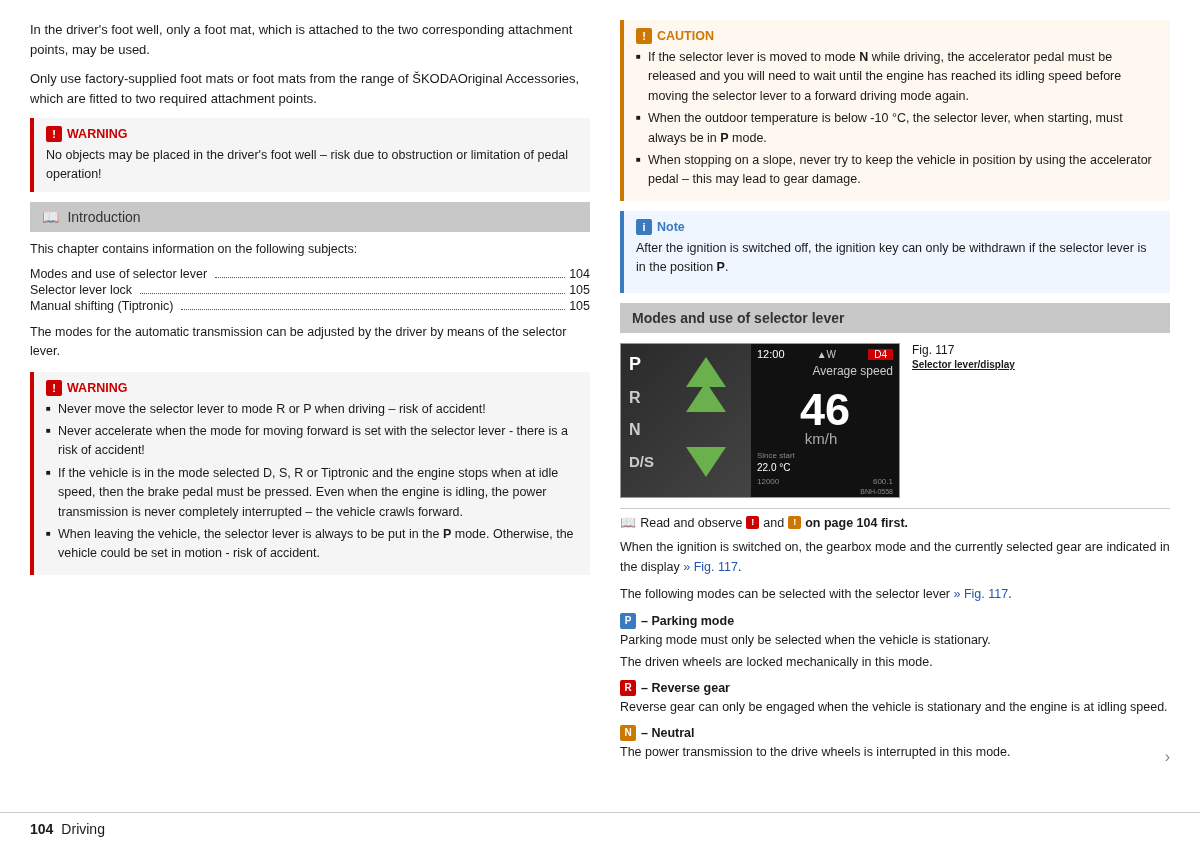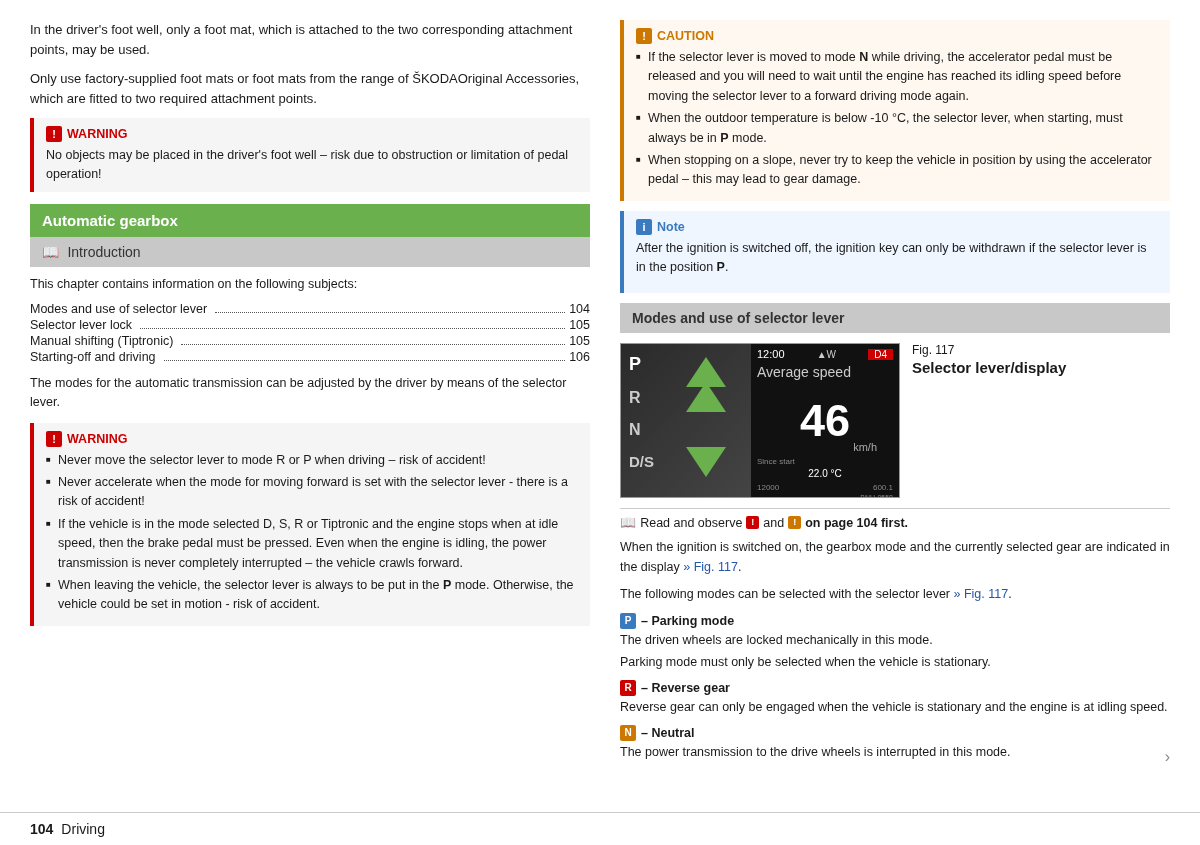--- a/index.html
+++ b/index.html
@@ -215,21 +215,21 @@
     .figure-image {
       width: 280px;
       height: 155px;
       background: #222;
       border: 1px solid #999;
       position: relative;
       overflow: hidden;
       flex-shrink: 0;
     }
     .fig-number { font-size: 12px; margin-bottom: 2px; }
-    .fig-desc { font-weight: bold; font-size: 15px; }
+    .fig-desc { font-weight: bold; font-size: 10px; text-decoration: underline; }
 
     .read-observe {
       display: flex;
       align-items: center;
       gap: 4px;
       font-size: 12.5px;
       margin-bottom: 8px;
       border-top: 1px solid #ccc;
       padding-top: 6px;
     }
@@ -337,47 +337,47 @@
       align-items: center;
       color: white;
       font-size: 10px;
       margin-bottom: 4px;
     }
     .disp-time { font-size: 11px; }
     .disp-aw { color: #ccc; font-size: 10px; }
     .disp-d4 { background: #cc0000; color: white; font-size: 10px; padding: 0 6px; }
     .disp-label {
       color: #ccc;
-      font-size: 14px;
-      text-align: left;
-      margin-bottom: 18px;
+      font-size: 12px;
+      text-align: right;
+      margin-bottom: 9px;
     }
     .disp-speed {
       color: white;
       font-size: 45px;
       font-weight: bold;
       text-align: center;
       line-height: 1;
     }
     .disp-speed-unit {
       color: #aaa;
-      font-size: 11px;
-      text-align: right;
+      font-size: 15px;
+      text-align: center;
       margin-top: -2px;
-      margin-right: 16px;
+      margin-right: 8px;
     }
     .disp-since {
       color: #888;
       font-size: 8px;
       margin-top: 4px;
     }
     .disp-temp {
       color: white;
       font-size: 10px;
-      text-align: center;
+      text-align: left;
       margin-top: 2px;
     }
     .disp-footer {
       display: flex;
       justify-content: space-between;
       color: #888;
       font-size: 8px;
       margin-top: 4px;
     }
     .disp-bnh {
@@ -405,21 +405,20 @@
     <p class="intro-text">Only use factory-supplied foot mats or foot mats from the range of ŠKODAOriginal Accessories, which are fitted to two required attachment points.</p>
 
     <div class="warning-box">
       <div class="warning-title">
         <span class="warning-icon">!</span>
         <span>WARNING</span>
       </div>
       <div class="warning-text">No objects may be placed in the driver's foot well – risk due to obstruction or limitation of pedal operation!</div>
     </div>
 
-    <div class="section-header-green">Automatic gearbox</div>
 
     <div class="section-header-gray">
       <span class="book-icon">📖</span>
       <span>Introduction</span>
     </div>
 
     <p class="body-text">This chapter contains information on the following subjects:</p>
 
     <div class="toc-table">
       <div class="toc-row">
@@ -429,25 +428,20 @@
       </div>
       <div class="toc-row">
         <span class="toc-label">Selector lever lock</span>
         <span class="toc-dots"></span>
         <span class="toc-page">105</span>
       </div>
       <div class="toc-row">
         <span class="toc-label">Manual shifting (Tiptronic)</span>
         <span class="toc-dots"></span>
         <span class="toc-page">105</span>
-      </div>
-      <div class="toc-row">
-        <span class="toc-label">Starting-off and driving</span>
-        <span class="toc-dots"></span>
-        <span class="toc-page">106</span>
       </div>
     </div>
 
     <p class="body-text">The modes for the automatic transmission can be adjusted by the driver by means of the selector lever.</p>
 
     <div class="warning-box">
       <div class="warning-title">
         <span class="warning-icon">!</span>
         <span>WARNING</span>
       </div>
@@ -553,22 +547,22 @@
     </p>
     <p class="body-text">
       The following modes can be selected with the selector lever <span class="link-text">» Fig. 117</span>.
     </p>
 
     <div class="mode-section">
       <div class="mode-title">
         <span class="mode-badge p">P</span>
         <strong>– Parking mode</strong>
       </div>
+      <p class="mode-text">Parking mode must only be selected when the vehicle is stationary.</p>
       <p class="mode-text">The driven wheels are locked mechanically in this mode.</p>
-      <p class="mode-text">Parking mode must only be selected when the vehicle is stationary.</p>
     </div>
 
     <div class="mode-section">
       <div class="mode-title">
         <span class="mode-badge r">R</span>
         <strong>– Reverse gear</strong>
       </div>
       <p class="mode-text">Reverse gear can only be engaged when the vehicle is stationary and the engine is at idling speed.</p>
     </div>
 

